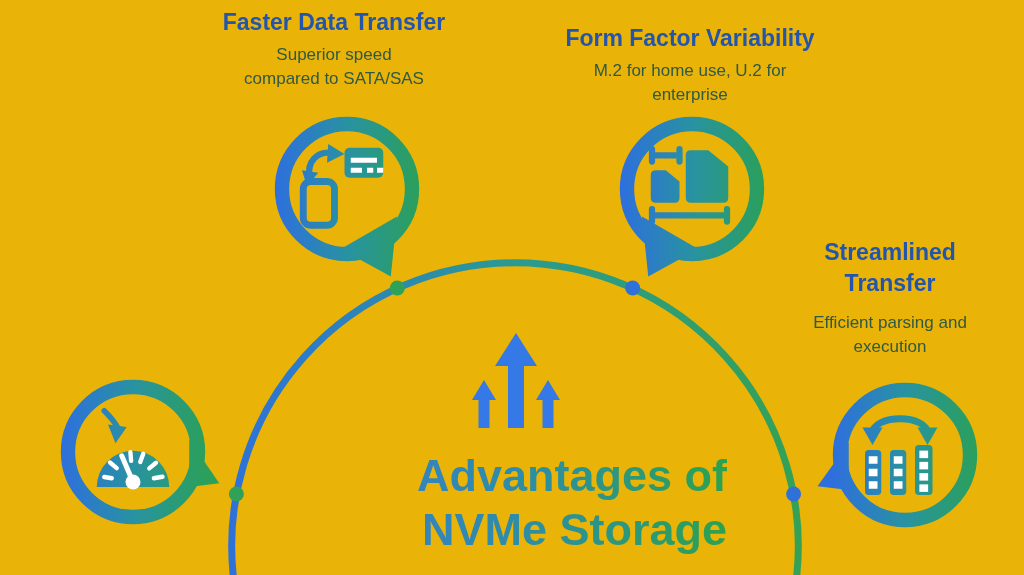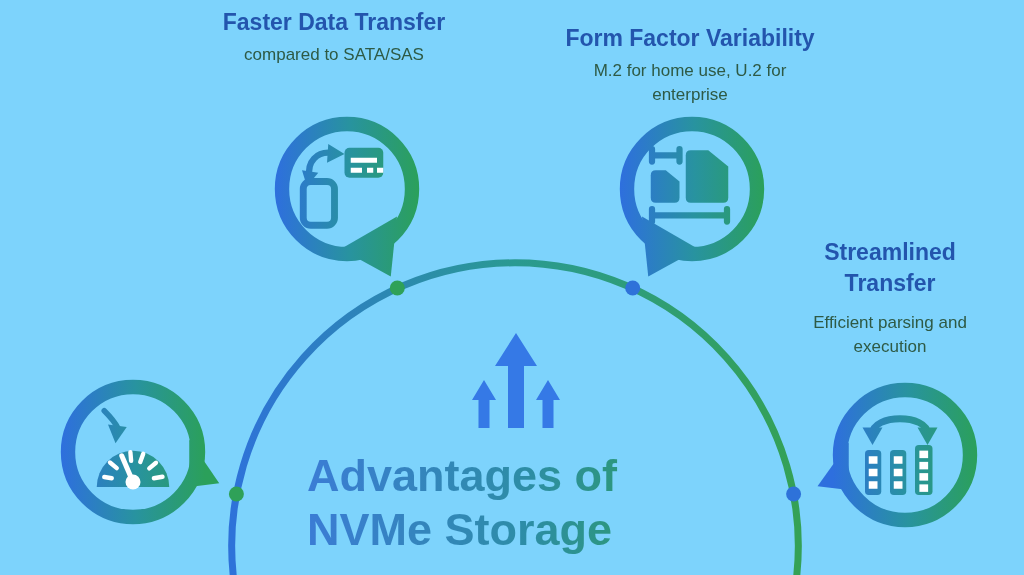--- a/index.html
+++ b/index.html
@@ -1,17 +1,17 @@
 <!DOCTYPE html>
 <html><head>
 <meta charset="utf-8">
 <style>
   html,body{margin:0;padding:0;background:#fff;}
   .canvas{
-    position:relative;width:1024px;height:575px;background:#7dd3fc;overflow:hidden;
+    position:relative;width:1024px;height:575px;background:#eab308;overflow:hidden;
     font-family:"Liberation Sans",sans-serif;
   }
   svg{overflow:visible;display:block;}
   .layer{position:absolute;left:0;top:0;}
   .feature{position:absolute;text-align:center;}
   .f-title{font-weight:bold;color:#2355ad;font-size:23px;line-height:29px;}
   .f-desc{color:#2e5a45;font-size:17px;line-height:24px;}
   #f1{left:184px;top:8px;width:300px;}
   #f2{left:540px;top:24px;width:300px;}
   #f3{left:23px;top:237px;width:210px;}
@@ -20,21 +20,21 @@
   #f1 .f-desc,#f2 .f-desc{margin-top:7px;}
   #f3 .f-title,#f4 .f-title{line-height:31px;}
   #f3 .f-desc,#f4 .f-desc{margin-top:12px;}
   .icon-bubble{position:absolute;width:150px;height:150px;}
   #icon1{left:272px;top:114px;}
   #icon2{left:617px;top:114px;}
   #icon3{left:58px;top:377px;}
   #icon4{left:830px;top:380px;}
   #growth-arrows{position:absolute;left:450px;top:330px;width:130px;height:100px;}
   #main-title{
-    position:absolute;left:307px;top:449px;width:420px;text-align:left;
+    position:absolute;left:307px;top:449px;width:420px;text-align:right;
     font-size:45px;line-height:54px;font-weight:bold;letter-spacing:0px;
     background:linear-gradient(90deg,#3b7cd5 0%,#2d8da6 52%,#2ca24f 100%);
     -webkit-background-clip:text;background-clip:text;color:transparent;
   }
 </style>
 </head>
 <body>
 
 <div class="canvas">
 
@@ -52,20 +52,21 @@
     <circle cx="236.4" cy="494" r="7.5" fill="#2fa158"></circle>
     <circle cx="793.6" cy="494" r="7.5" fill="#2e72d9"></circle>
   </svg>
 
   <div class="feature" id="f1">
     <div class="f-title">
       <div>Faster Data Transfer</div>
       <div></div>
     </div>
     <div class="f-desc">
+      <div>Superior speed</div>
       <div>compared to SATA/SAS</div>
     </div>
   </div>
 
   <div class="feature" id="f2">
     <div class="f-title">
       <div>Form Factor Variability</div>
       <div></div>
     </div>
     <div class="f-desc">

